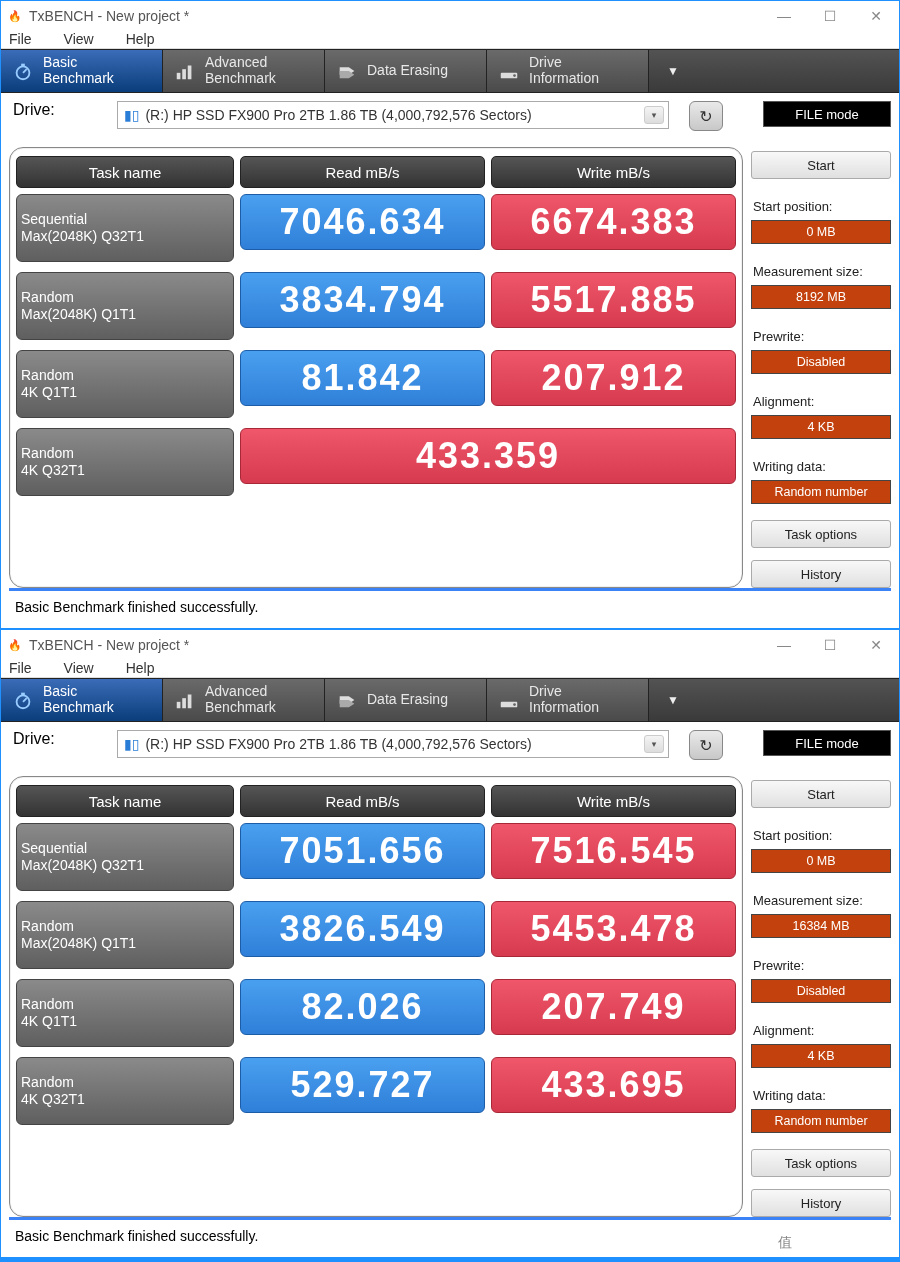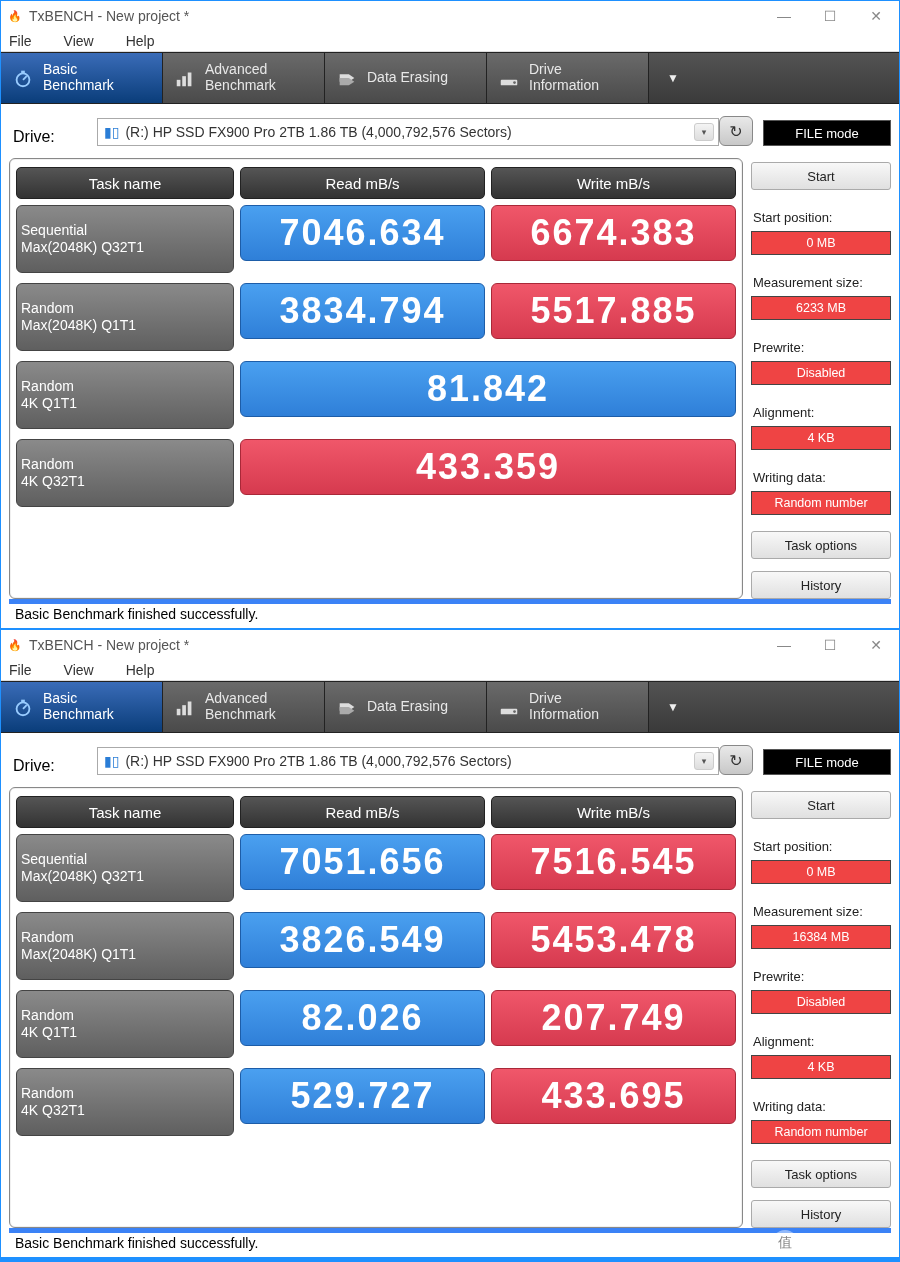--- a/index.html
+++ b/index.html
@@ -10,41 +10,41 @@
   .titlebar .spacer{flex:1}
   .titlebar .btn{width:46px;height:30px;display:flex;align-items:center;justify-content:center;color:#888;font-size:14px}
   .menubar{height:22px;display:flex;align-items:center;padding:0 8px;gap:32px;font-size:14px;color:#333;border-bottom:1px solid #ddd}
   .tabs{height:56px;background:linear-gradient(#535353,#3a3a3a);display:flex;align-items:stretch;border-top:1px solid #222;border-bottom:1px solid #222}
   .tab{flex:0 0 162px;display:flex;align-items:center;gap:8px;padding:0 10px;color:#e8e8e8;font-size:14px;border-right:1px solid #222;position:relative;background:linear-gradient(#6a6a6a,#4a4a4a)}
   .tab.active{background:linear-gradient(#3a6cb8,#0a3d7a);color:#fff}
   .tab .ticon{width:24px;height:24px;display:flex;align-items:center;justify-content:center}
   .tab .tl{line-height:1.1}
   .tab-arrow{flex:0 0 48px;display:flex;align-items:center;justify-content:center;color:#eee;font-size:12px;border-right:none}
   .body{flex:1;background:#fff;padding:8px 8px 0 8px;display:flex;flex-direction:column}
-  .driverow{display:flex;align-items:flex-end;gap:0;height:34px}
+  .driverow{display:flex;align-items:flex-start;gap:20px;height:34px}
   .lbl{width:88px;font-size:16px;color:#000;padding-left:4px}
   .drivesel{flex:1;height:28px;border:1px solid #aaa;background:#fff;display:flex;align-items:center;padding:0 6px;font-size:14px;color:#333;position:relative}
   .drivesel .chev{position:absolute;right:4px;top:4px;width:20px;height:18px;border:1px solid #ccc;border-radius:3px;background:linear-gradient(#f4f4f4,#ddd);display:flex;align-items:center;justify-content:center;font-size:9px;color:#555}
   .refresh{width:34px;height:30px;border:1px solid #888;border-radius:6px;background:linear-gradient(#e9e9e9,#c8c8c8);display:flex;align-items:center;justify-content:center;font-size:16px;color:#333}
-  .filemode{width:128px;height:26px;background:#000;color:#fff;font-size:13px;display:flex;align-items:center;justify-content:center;border:1px solid #555;margin-left:10px}
+  .filemode{width:128px;height:26px;background:#000;color:#fff;font-size:13px;display:flex;align-items:center;justify-content:center;border:1px solid #555;margin-left:20px}
   .main{flex:1;display:flex;gap:8px;margin-top:12px}
-  .results{flex:1;background:#fff;border:1px solid #888;border-radius:6px;padding:8px 6px;box-shadow:inset 0 0 0 1px #f0f0f0}
+  .results{flex:1;background:#fff;border:1px solid #888;border-radius:14px;padding:8px 6px;box-shadow:inset 0 0 0 1px #f0f0f0}
   .hdrrow{display:flex;gap:6px;margin-bottom:6px}
   .hdrcell{flex:1;height:32px;background:linear-gradient(#555,#333);border-radius:5px;color:#fff;font-size:15px;display:flex;align-items:center;justify-content:center;border:1px solid #222}
   .hdrcell.task{flex:0 0 218px}
   .datarow{display:flex;gap:6px;margin-bottom:10px}
   .taskcell{flex:0 0 218px;height:68px;background:linear-gradient(#8a8a8a,#5f5f5f);border:1px solid #444;border-radius:6px;color:#fff;padding:12px 4px;font-size:14px;line-height:1.25;display:flex;flex-direction:column;justify-content:center}
   .valcell{flex:1;height:56px;border-radius:6px;color:#fff;font-size:36px;font-weight:600;letter-spacing:2px;display:flex;align-items:center;justify-content:center;border-width:1px;border-style:solid}
   .valcell.read{background:linear-gradient(#4aa0f0,#2f7fd8);border-color:#1d5da8}
   .valcell.write{background:linear-gradient(#f0576a,#d63a4f);border-color:#a92838}
   .sidebar{width:140px;display:flex;flex-direction:column;gap:6px;padding-top:4px}
   .sbtn{height:28px;border:1px solid #aaa;border-radius:3px;background:linear-gradient(#f8f8f8,#e0e0e0);font-size:13px;display:flex;align-items:center;justify-content:center;color:#222}
   .slbl{font-size:13px;color:#222;margin-top:14px;padding-left:2px}
-  .kbx{height:24px;background:#ef4444;color:#fff;font-size:12.5px;display:flex;align-items:center;justify-content:center;border:1px solid #444}
-  .status{height:29px;border-top:5px solid #3b82f6;font-size:14px;color:#000;padding:2px 6px}
+  .kbx{height:24px;background:#c2410c;color:#fff;font-size:12.5px;display:flex;align-items:center;justify-content:center;border:1px solid #444}
+  .status{height:40px;border-top:3px solid #3b82f6;font-size:14px;color:#000;padding:8px 6px}
   .watermark{position:fixed;right:8px;bottom:6px;color:rgba(255,255,255,0.65);font-size:18px;font-weight:500;display:flex;align-items:center;gap:4px;pointer-events:none}
   .watermark .wm-icon{width:26px;height:26px;border-radius:50%;background:rgba(255,255,255,0.45);display:flex;align-items:center;justify-content:center;font-size:14px;color:#888}
 </style>
 </head>
 <body>
 
 <div id="root">
     <div class="win">
       <div class="titlebar">
         <span class="icon">🔥</span>
@@ -133,35 +133,36 @@
               </div>
               <div class="valcell read">3834.794</div>
               <div class="valcell write">5517.885</div>
             </div>
             <div class="datarow">
               <div class="taskcell">
                 <div>Random</div>
                 <div>4K Q1T1</div>
               </div>
               <div class="valcell read">81.842</div>
+              <div class="valcell write">207.912</div>
             </div>
             <div class="datarow">
               <div class="taskcell">
                 <div>Random</div>
                 <div>4K Q32T1</div>
               </div>
               <div class="valcell write">433.359</div>
             </div>
           </div>
           <div class="sidebar">
             <div class="sbtn">Start</div>
             <div class="slbl">Start position:</div>
             <div class="kbx">0 MB</div>
             <div class="slbl">Measurement size:</div>
-            <div class="kbx">6233 MB</div>
+            <div class="kbx">8192 MB</div>
             <div class="slbl">Prewrite:</div>
             <div class="kbx">Disabled</div>
             <div class="slbl">Alignment:</div>
             <div class="kbx">4 KB</div>
             <div class="slbl">Writing data:</div>
             <div class="kbx">Random number</div>
             <div class="sbtn" style="margin-top:10px">Task options</div>
             <div class="sbtn" style="margin-top:6px">History</div>
           </div>
         </div>

